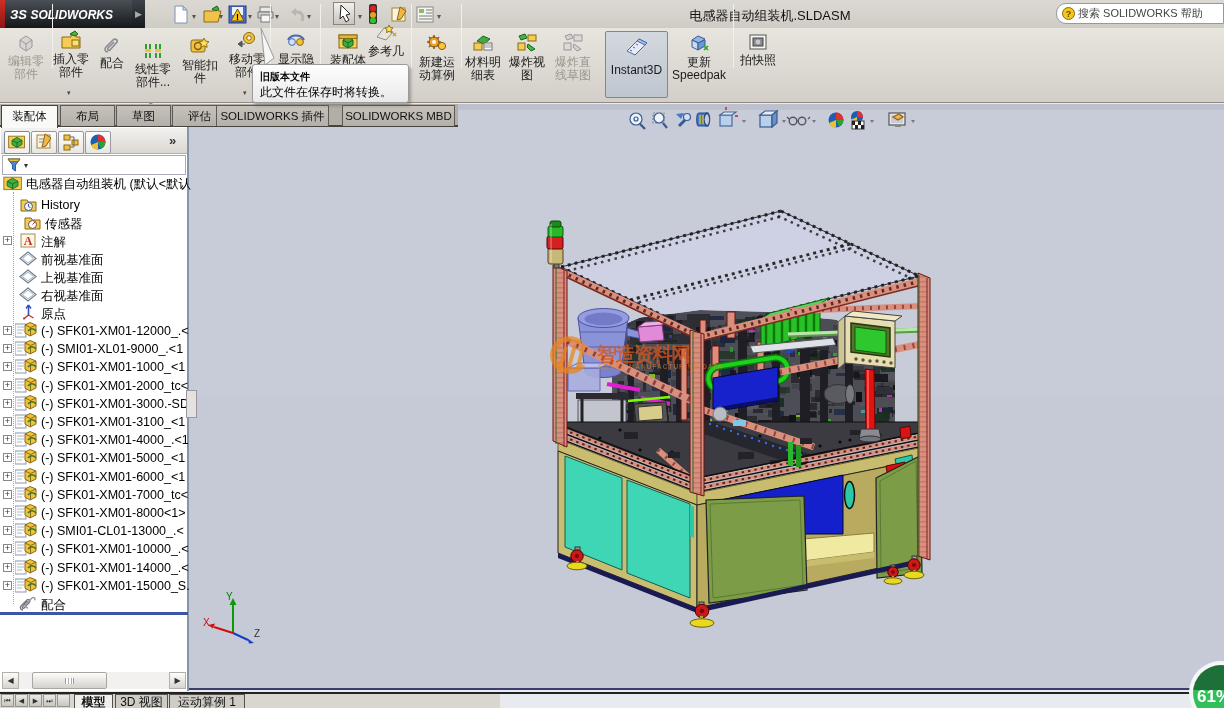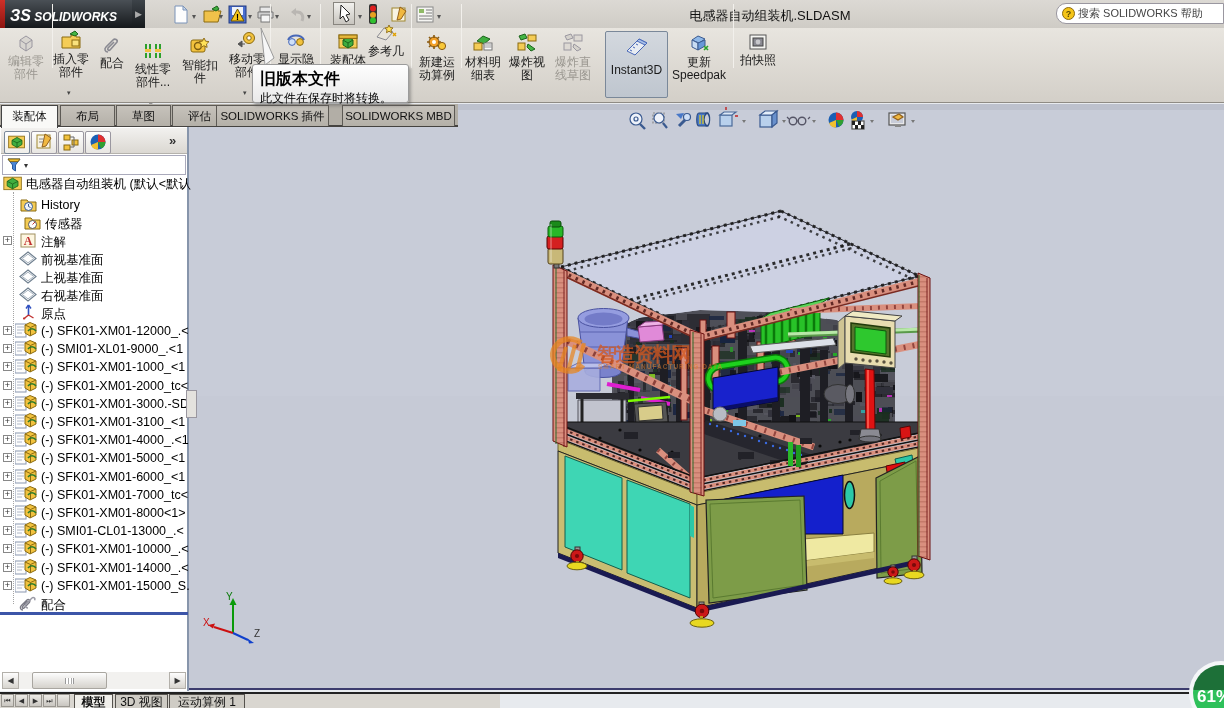--- a/index.html
+++ b/index.html
@@ -16,21 +16,21 @@
 .tcaret{top:12px;width:8px;height:8px;color:#555;font-size:8px}
 
 #ribbon{left:0;top:28px;width:1224px;height:75px;background:linear-gradient(#e8e5df,#d3cfc8);border-bottom:1px solid #8f8b84}
 .rbtn{position:absolute;text-align:center;font-size:12px;color:#1a1a1a;line-height:13px}
 .rbtn .lbl{display:block}
 .rbtn.dis{color:#9a9790}
 .rsep{position:absolute;top:4px;width:1px;height:64px;background:#b5b1aa;border-right:1px solid #f2f0ec}
 .caret{position:absolute;font-size:7px;color:#444}
 
 #tooltip{left:252px;top:64px;width:157px;height:39px;background:linear-gradient(#fefefe,#e9e9e9);border:1px solid #9b9b9b;border-radius:3px;box-shadow:2px 3px 3px rgba(90,90,90,.45);font-size:12px;padding:4px 0 0 7px;z-index:40}
-#tooltip b{font-size:16px}
+#tooltip b{font-size:10px}
 #ttail{left:260px;top:28px;width:16px;height:38px;z-index:39}
 
 #tabstrip{left:0;top:104px;width:458px;height:23px;background:#b2aea6;z-index:20}
 .tab{position:absolute;top:1px;height:21px;border:1px solid #5d5a55;border-bottom:none;background:linear-gradient(#c6c2bb,#b4b0a8);font-size:11.5px;text-align:center;line-height:20px;color:#111;white-space:nowrap;overflow:hidden}
 .tab.act{background:#f9f9f7;border-color:#444;height:23px;z-index:22}
 #tabline{left:0;top:125px;width:458px;height:1.5px;background:#454340;z-index:21}
 
 #panel{left:0;top:127px;width:189px;height:564px;background:#fff;border-right:2px solid #8795ab;z-index:10}
 .ptab{position:absolute;top:2px;width:26px;height:23px;border:1px solid #9a97a0;background:linear-gradient(#fdfdfd,#e8e6e2);border-radius:2px}
 #pchev{left:168px;top:5px;font-size:13px;font-weight:bold;color:#333}
@@ -51,21 +51,21 @@
 .btab{position:absolute;top:0px;height:14.5px;background:#cfccc5;border:1px solid #55524d;border-bottom:none;font-size:12px;line-height:14px;text-align:center;color:#111}
 .btab.act{background:#f0efeb;font-weight:bold}
 
 #pct{left:1189px;top:661px;width:64px;height:64px;border-radius:50%;background:#f4f6f8;z-index:30}
 #pctin{left:1193px;top:665px;width:56px;height:56px;border-radius:50%;background:linear-gradient(#1d7038 0 44%,#2fc05a 44% 100%);z-index:31;color:#fff;font-size:17px;font-weight:bold}
 </style></head>
 <body>
 <div class="abs" id="titlebar"></div>
 <div class="abs" id="redstripe"></div>
 <div class="abs" id="swblack"></div>
-<div class="abs" id="swlogo"><span style="font-size:16px">ЗS</span> <span style="font-size:12px">SOLID<span style="font-weight:bold">WORKS</span></span></div>
+<div class="abs" id="swlogo"><span style="font-size:13px">ЗS</span> <span style="font-size:12px">SOLID<span style="font-weight:bold">WORKS</span></span></div>
 <div class="abs" id="swbtn">▶</div>
 <div class="abs" id="doctitle">电感器自动组装机.SLDASM</div>
 <div class="abs" id="searchbox"><svg width="13" height="13" viewBox="0 0 13 13" style="vertical-align:-3px">
       <circle cx="6.5" cy="6.5" r="6" fill="#f5c518" stroke="#8a6a10"></circle>
       <text x="6.5" y="10" font-size="9" text-anchor="middle" fill="#5a4a00" font-weight="bold">?</text>
     </svg> 搜索 SOLIDWORKS 帮助</div>
 <div id="t-icons">
 <svg class="abs ticon" style="left:171px" viewBox="0 0 19 19">
       <path d="M4 1h8l4 4v13H4z" fill="#fdfdfd" stroke="#7a93b8"></path>
       <path d="M12 1l4 4h-4z" fill="#cfdcee" stroke="#7a93b8"></path>

